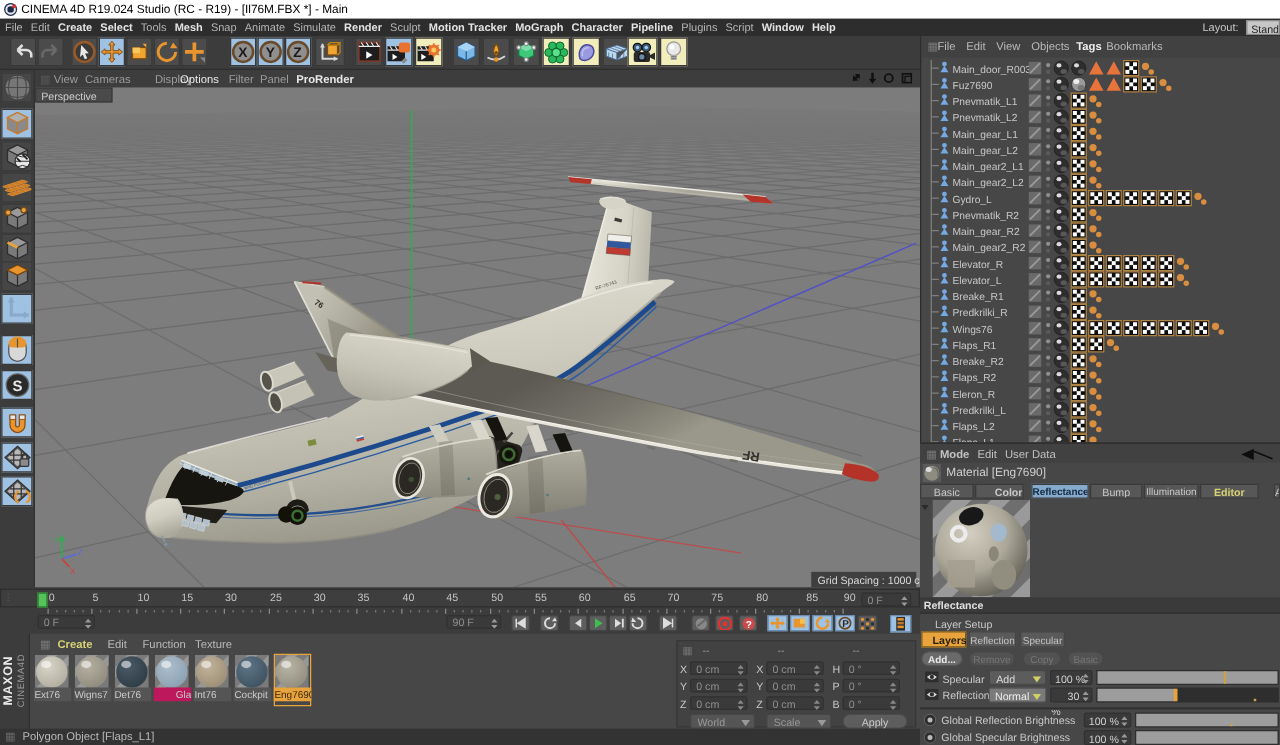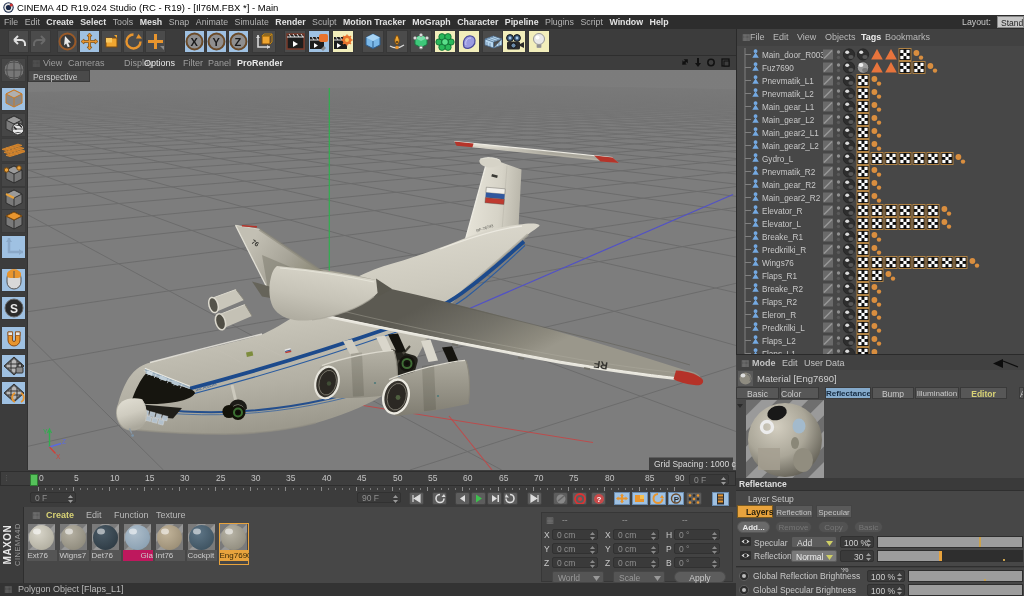--- a/index.html
+++ b/index.html
@@ -911,21 +911,21 @@
       <svg class="abs" style="left:2px;top:1px" width="15" height="15">
         <rect width="15" height="15" fill="#5a5a5a"></rect>
         <circle cx="7.5" cy="7.5" r="6" fill="#8e8b80"></circle>
         <ellipse cx="5" cy="4.6" rx="2.4" ry="2" fill="#ddd"></ellipse>
         <path d="M9,3 a5,5 0 0,1 3,7" stroke="#666" fill="none"></path>
       </svg>
       <span class="abs" style="left:21px">Material [Eng7690]</span>
     </div>
     <div class="abs" style="left:736px;top:387px;width:288px;height:13px;background:#474747">
       <div class="abs" style="left:0px;top:0;width:43px;height:12px;background:#575757;color:#c9c9c9;font-weight:normal;font-size:8.5px;line-height:12px;text-align:center;border:1px solid #3a3a3a;overflow:hidden">Basic</div>
-      <div class="abs" style="left:44px;top:0;width:39px;height:12px;background:#575757;color:#c9c9c9;font-weight:normal;font-size:8.5px;line-height:12px;text-align:left;border:1px solid #3a3a3a;overflow:hidden">Color</div>
+      <div class="abs" style="left:44px;top:0;width:39px;height:12px;background:#575757;color:#c9c9c9;font-weight:bold;font-size:8.5px;line-height:12px;text-align:right;border:1px solid #3a3a3a;overflow:hidden">Color</div>
       <div class="abs" style="left:89px;top:0;width:46px;height:12px;background:#85aacb;color:#142a40;font-weight:bold;font-size:8px;line-height:12px;text-align:center;border:1px solid #3a3a3a;overflow:hidden">Reflectance</div>
       <div class="abs" style="left:136px;top:0;width:42px;height:12px;background:#575757;color:#c9c9c9;font-weight:normal;font-size:8.5px;line-height:12px;text-align:center;border:1px solid #3a3a3a;overflow:hidden">Bump</div>
       <div class="abs" style="left:179px;top:0;width:44px;height:12px;background:#575757;color:#c9c9c9;font-weight:normal;font-size:8px;line-height:12px;text-align:center;border:1px solid #3a3a3a;overflow:hidden">Illumination</div>
       <div class="abs" style="left:224px;top:0;width:47px;height:12px;background:#575757;color:#d8d275;font-weight:bold;font-size:8.5px;line-height:12px;text-align:center;border:1px solid #3a3a3a;overflow:hidden">Editor</div>
       <div class="abs" style="left:283px;top:0;width:5px;height:12px;background:#575757;color:#c9c9c9;font-weight:normal;font-size:8.5px;line-height:12px;text-align:center;border:1px solid #3a3a3a;overflow:hidden">A</div>
     </div>
     <div class="abs" style="left:736px;top:400px;width:288px;height:78px;background:#474747">
       <svg class="abs" style="left:0;top:2px" width="8" height="8">
         <path d="M1,2 h6 l-3,4 z" fill="#2b2b2b"></path>
       </svg>

